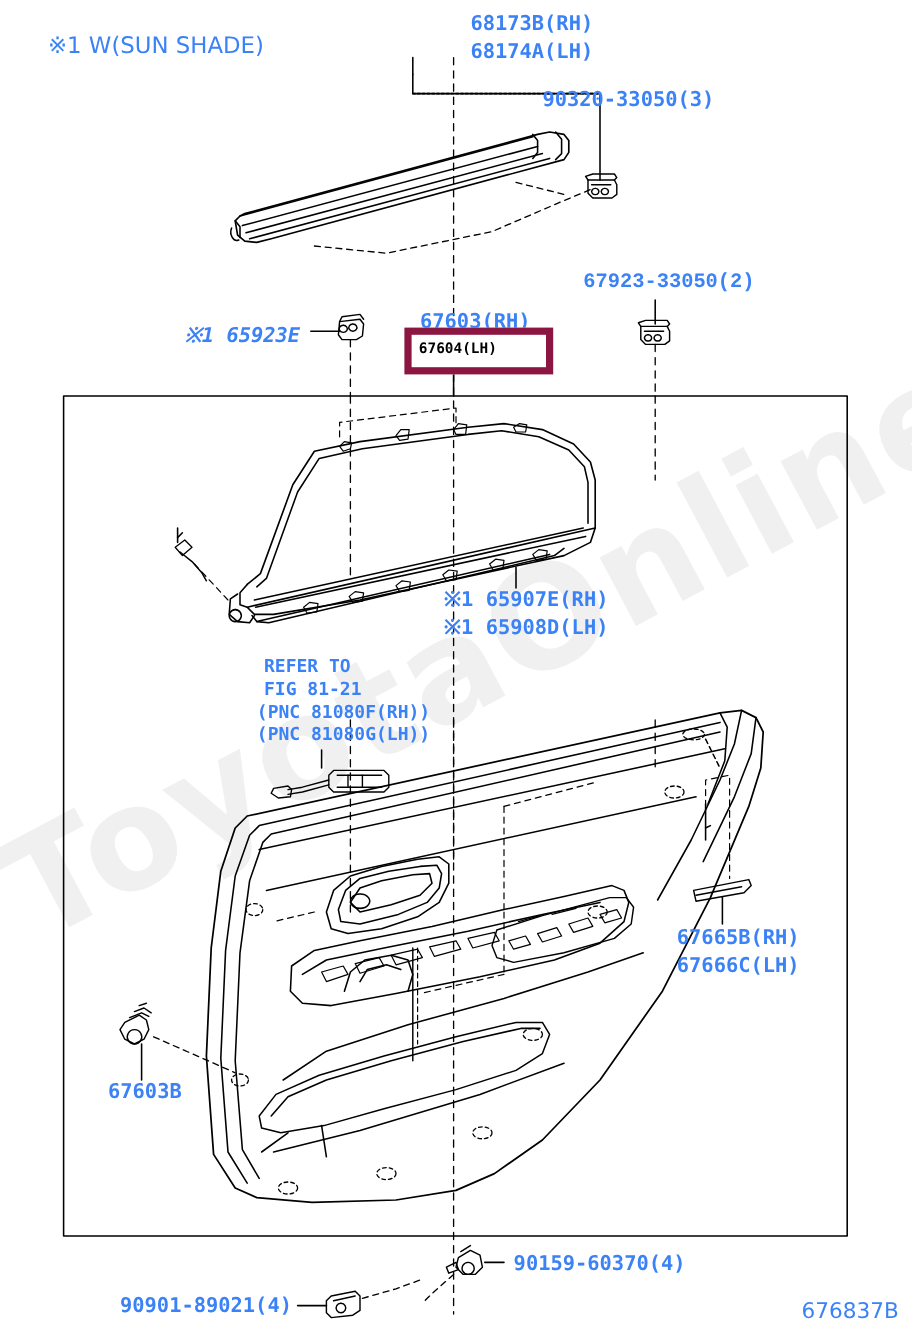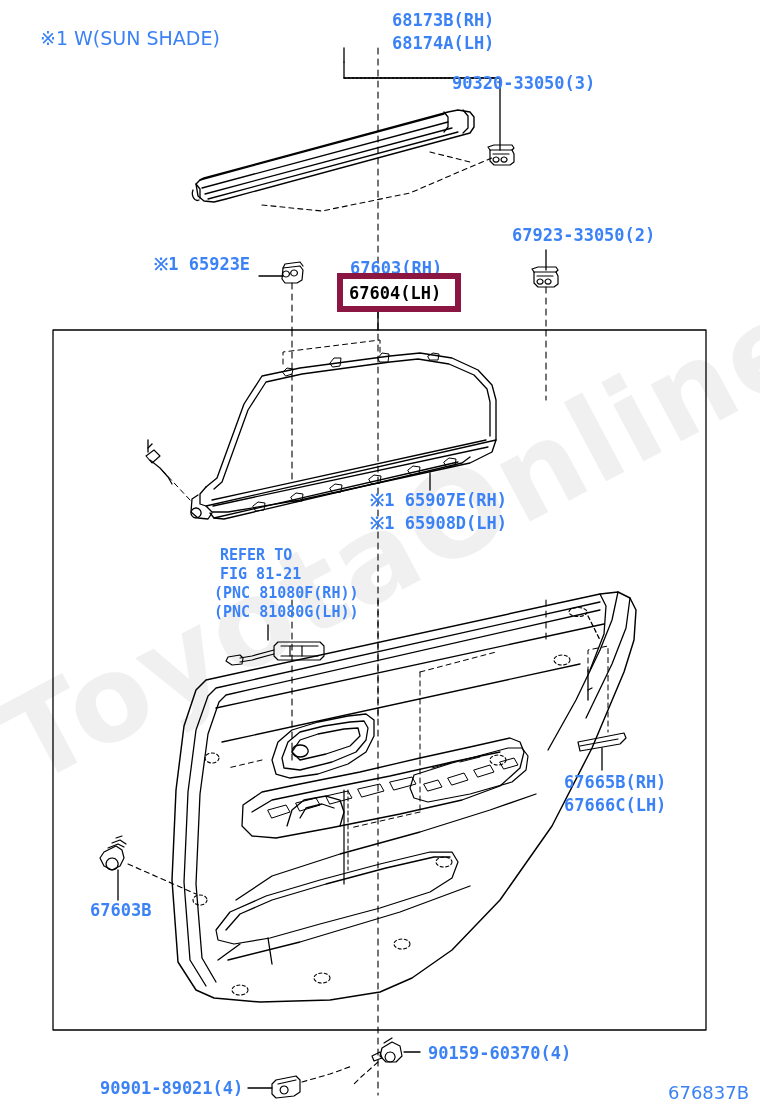--- a/index.html
+++ b/index.html
@@ -68,21 +68,21 @@
   .hl-box {
     position: absolute;
     box-sizing: border-box;
     border: 6px solid #8c1642;
     background: #ffffff;
   }
   .hl-text {
     position: absolute;
     font-family: "DejaVu Sans Mono", "Liberation Mono", monospace;
     font-weight: bold;
-    font-size: 17px;
+    font-size: 12px;
     color: #000000;
     white-space: pre;
   }
 </style>
 </head>
 <body>
 
 <div id="page">
 
   <div class="wm">ToyotaOnline.ru</div>
@@ -323,23 +323,23 @@
     </g>
   </svg>
 
   <div class="lbl small" style="left:40px; top:28px;">※1 W(SUN SHADE)</div>
 
   <div class="lbl" style="left:392px; top:10px;">68173B(RH)</div>
   <div class="lbl" style="left:392px; top:33px;">68174A(LH)</div>
 
   <div class="lbl" style="left:452px; top:73px;">90320-33050(3)</div>
 
-  <div class="lbl" style="left:512px; top:225px;">67923-33050(2)</div>
-
-  <div class="lbl" style="left:154px; top:254px;">※1 65923E</div>
+  <div class="lbl" style="left:486px; top:225px;font-family:Liberation Mono, monospace;">67923-33050(2)</div>
+
+  <div class="lbl" style="left:154px; top:270px;font-style:italic;">※1 65923E</div>
 
   <div class="lbl" style="left:350px; top:258px;">67603(RH)</div>
 
   <div class="hl-box" style="left:337px; top:273px; width:124px; height:39px;"></div>
   <div class="hl-text" style="left:349px; top:283px;">67604(LH)</div>
 
 
   <div class="lbl" style="left:370px; top:490px;">※1 65907E(RH)</div>
   <div class="lbl" style="left:370px; top:513px;">※1 65908D(LH)</div>
 

